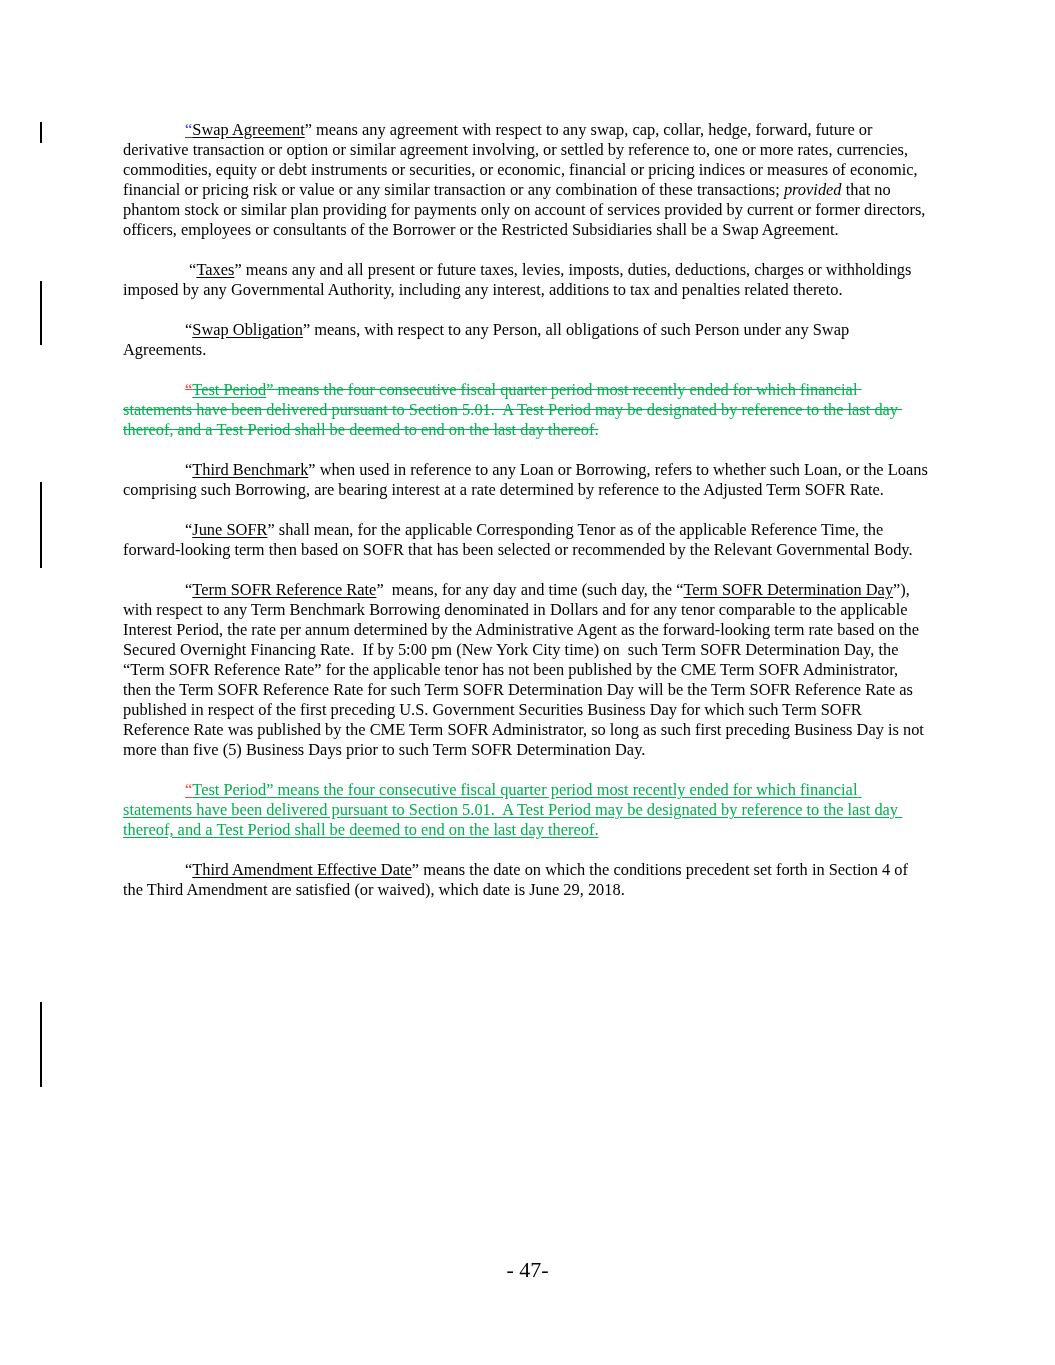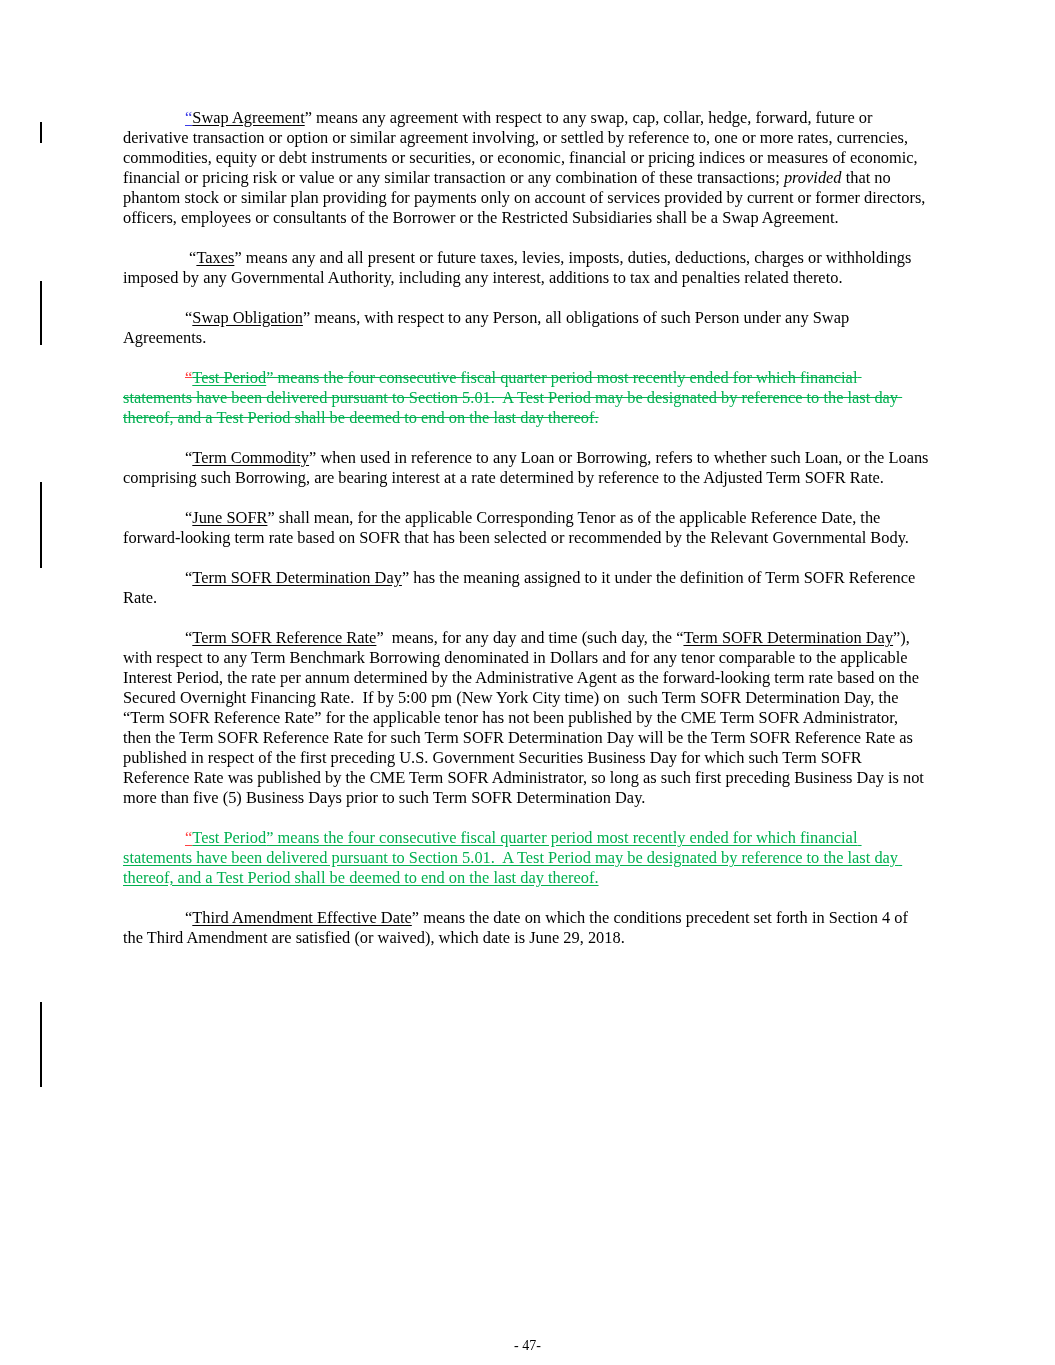--- a/index.html
+++ b/index.html
@@ -13,21 +13,21 @@
     height: 1365px;
     background: #ffffff;
     font-family: "Liberation Serif", "DejaVu Serif", serif;
     font-size: 16.4px;
     line-height: 20px;
     color: #000000;
     overflow: hidden;
   }
   .doc-body {
     position: absolute;
-    top: 108px;
+    top: 120px;
     left: 123px;
     width: 807px;
   }
   .para {
     margin: 0 0 20px 0;
     text-indent: 62px;
     white-space: pre-wrap;
     text-align: left;
   }
   .u      { text-decoration: underline; text-underline-offset: 2px; }
@@ -38,39 +38,38 @@
   .c-red   { color: var(--red); }
   .c-blue  { color: var(--blue); }
   .change-bar {
     position: absolute;
     left: 40px;
     width: 2px;
     background: #000000;
   }
   .footer {
     position: absolute;
-    top: 1336px;
+    top: 1260px;
     left: 0;
     width: 100%;
     text-align: center;
-    font-size: 14px;
+    font-size: 22px;
   }
 </style>
 </head>
 <body>
 
 <div class="page" style="--green: #00B050; --red: #FF4242; --blue: #3A3AE6;">
   <div class="doc-body">
       <p class="para normal"><span class="u c-blue">“</span><span class="u">Swap Agreement</span><span>” means any agreement with respect to any swap, cap, collar, hedge, forward, future or derivative transaction or option or similar agreement involving, or settled by reference to, one or more rates, currencies, commodities, equity or debt instruments or securities, or economic, financial or pricing indices or measures of economic, financial or pricing risk or value or any similar transaction or any combination of these transactions; </span><span class="i">provided</span><span> that no phantom stock or similar plan providing for payments only on account of services provided by current or former directors, officers, employees or consultants of the Borrower or the Restricted Subsidiaries shall be a Swap Agreement.</span></p>
       <p class="para normal"><span> “</span><span class="u">Taxes</span><span>” means any and all present or future taxes, levies, imposts, duties, deductions, charges or withholdings imposed by any Governmental Authority, including any interest, additions to tax and penalties related thereto.</span></p>
       <p class="para normal"><span>“</span><span class="u">Swap Obligation</span><span>” means, with respect to any Person, all obligations of such Person under any Swap Agreements.</span></p>
       <p class="para deleted"><span class="strike c-red">“</span><span class="u strike c-green">Test Period</span><span class="strike c-green">” means the four consecutive fiscal quarter period most recently ended for which financial statements have been delivered pursuant to Section 5.01.  A Test Period may be designated by reference to the last day thereof, and a Test Period shall be deemed to end on the last day thereof.</span></p>
-      <p class="para normal"><span>“</span><span class="u">Term Commodity</span><span>” when used in reference to any Loan or Borrowing, refers to whether such Loan, or the Loans comprising such Borrowing, are bearing interest at a rate determined by reference to the Adjusted Term SOFR Rate.</span></p>
-      <p class="para normal"><span>“</span><span class="u">June SOFR</span><span>” shall mean, for the applicable Corresponding Tenor as of the applicable Reference Date, the forward-looking term rate based on SOFR that has been selected or recommended by the Relevant Governmental Body.</span></p>
-      <p class="para normal"><span>“</span><span class="u">Term SOFR Determination Day</span><span>” has the meaning assigned to it under the definition of Term SOFR Reference Rate.</span></p>
+      <p class="para normal"><span>“</span><span class="u">Third Benchmark</span><span>” when used in reference to any Loan or Borrowing, refers to whether such Loan, or the Loans comprising such Borrowing, are bearing interest at a rate determined by reference to the Adjusted Term SOFR Rate.</span></p>
+      <p class="para normal"><span>“</span><span class="u">June SOFR</span><span>” shall mean, for the applicable Corresponding Tenor as of the applicable Reference Time, the forward-looking term then based on SOFR that has been selected or recommended by the Relevant Governmental Body.</span></p>
       <p class="para normal"><span>“</span><span class="u">Term SOFR Reference Rate</span><span>”  means, for any day and time (such day, the “</span><span class="u">Term SOFR Determination Day</span><span>”), with respect to any Term Benchmark Borrowing denominated in Dollars and for any tenor comparable to the applicable Interest Period, the rate per annum determined by the Administrative Agent as the forward-looking term rate based on the Secured Overnight Financing Rate.  If by 5:00 pm (New York City time) on  such Term SOFR Determination Day, the “Term SOFR Reference Rate” for the applicable tenor has not been published by the CME Term SOFR Administrator, then the Term SOFR Reference Rate for such Term SOFR Determination Day will be the Term SOFR Reference Rate as published in respect of the first preceding U.S. Government Securities Business Day for which such Term SOFR Reference Rate was published by the CME Term SOFR Administrator, so long as such first preceding Business Day is not more than five (5) Business Days prior to such Term SOFR Determination Day.</span></p>
       <p class="para inserted"><span class="u c-red">“</span><span class="u c-green">Test Period</span><span class="u c-green">” means the four consecutive fiscal quarter period most recently ended for which financial statements have been delivered pursuant to Section 5.01.  A Test Period may be designated by reference to the last day thereof, and a Test Period shall be deemed to end on the last day thereof.</span></p>
       <p class="para normal"><span>“</span><span class="u">Third Amendment Effective Date</span><span>” means the date on which the conditions precedent set forth in Section 4 of the Third Amendment are satisfied (or waived), which date is June 29, 2018.</span></p>
     </div>
   <div class="footer">- 47-</div>
 <div class="change-bar" style="top: 122px; height: 21px;"></div>
     <div class="change-bar" style="top: 281px; height: 64px;"></div>
     <div class="change-bar" style="top: 482px; height: 86px;"></div>
     <div class="change-bar" style="top: 1002px; height: 85px;"></div>
   </div>

